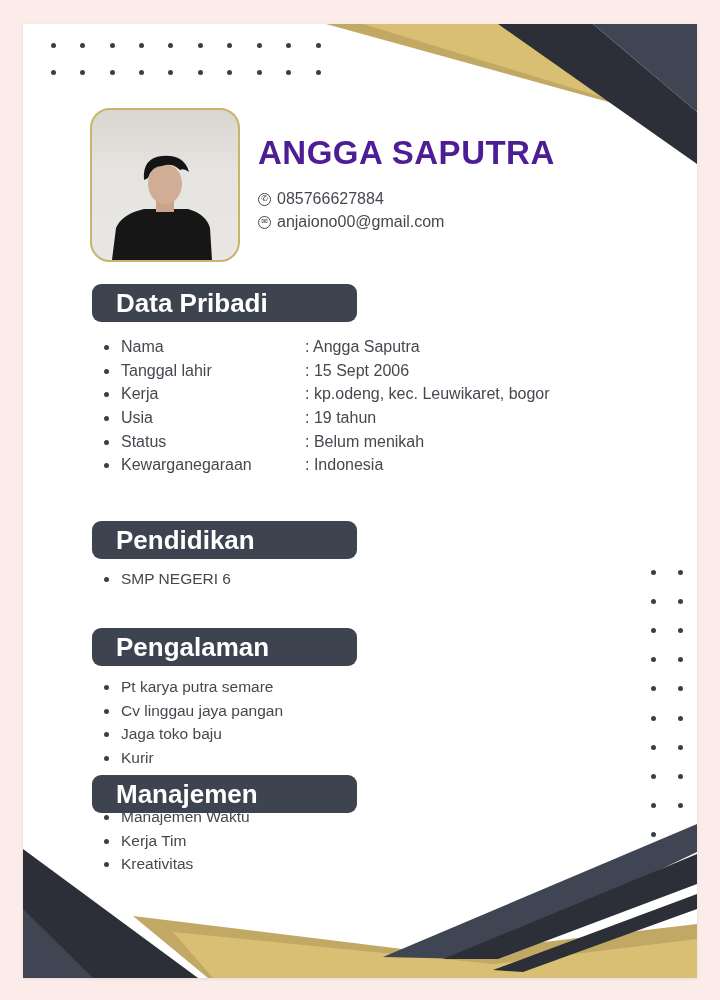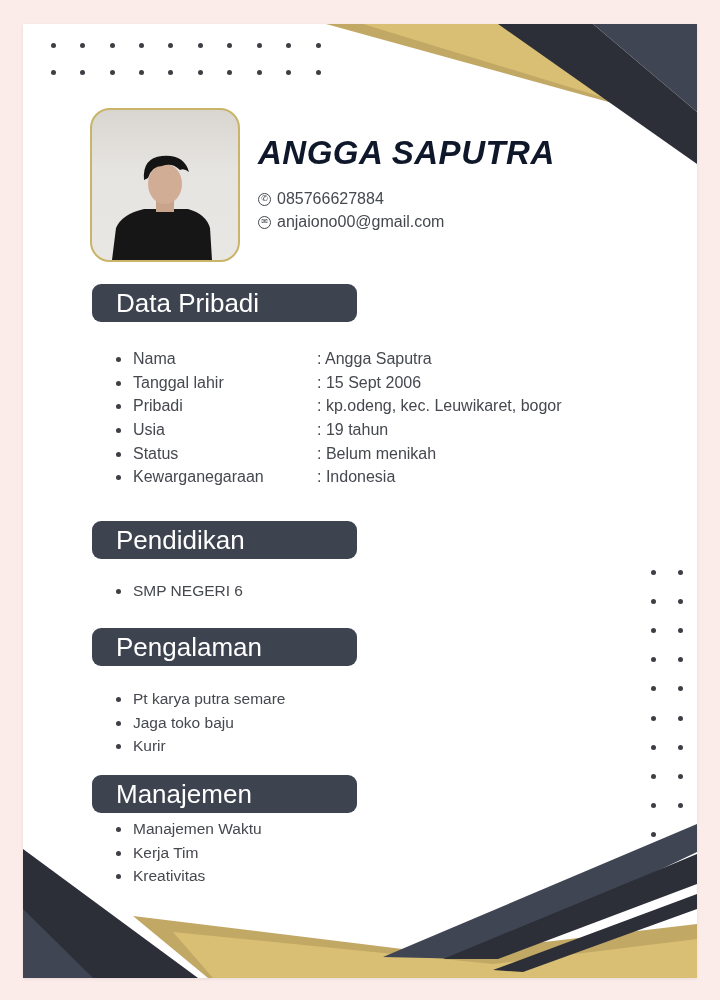--- a/index.html
+++ b/index.html
@@ -2,25 +2,25 @@
 <html><head>
 <meta charset="utf-8">
 <style>
   html,body{margin:0;padding:0;}
   body{width:720px;height:1000px;background:#fbecea;position:relative;overflow:hidden;font-family:"Liberation Sans","DejaVu Sans",sans-serif;}
   .page{position:absolute;left:23px;top:24px;width:674px;height:954px;background:#ffffff;overflow:hidden;box-shadow:0 1px 3px rgba(0,0,0,0.08);}
   .deco{position:absolute;left:0;top:0;width:674px;height:954px;}
   .dot{position:absolute;width:5px;height:5px;border-radius:50%;background:#3d3f44;}
   .photo{position:absolute;left:67px;top:84px;width:146px;height:150px;border:2px solid #c9b46a;border-radius:20px;overflow:hidden;background:linear-gradient(180deg,#d9d6d1 0%,#e6e4e0 40%,#e9e7e3 100%);}
   .photo svg{position:absolute;left:0;top:0;}
-  .name{position:absolute;left:235px;top:110px;font-size:33px;font-weight:bold;color:#0f172a;letter-spacing:0.5px;font-style:italic;}
+  .name{position:absolute;left:235px;top:110px;font-size:33px;font-weight:bold;color:#4c1d95;letter-spacing:0.5px;}
   .contact{position:absolute;left:235px;font-size:16px;color:#45484e;display:flex;align-items:center;}
   .contact .ico{width:13px;height:13px;border:1.3px solid #45484e;border-radius:50%;margin-right:6px;display:flex;align-items:center;justify-content:center;font-size:8px;line-height:1;box-sizing:border-box;}
-  .section-header{position:absolute;left:69px;width:265px;height:38px;background:#3d434f;border-radius:9px;color:#ffffff;font-size:26px;font-weight:normal;box-sizing:border-box;padding-left:24px;line-height:38px;}
-  .list{position:absolute;left:80px;margin:12px;padding:0;list-style:none;font-size:16px;color:#45484e;}
+  .section-header{position:absolute;left:69px;width:265px;height:38px;background:#3d434f;border-radius:9px;color:#ffffff;font-size:26px;font-weight:bold;box-sizing:border-box;padding-left:24px;line-height:38px;}
+  .list{position:absolute;left:80px;margin:0;padding:0;list-style:none;font-size:16px;color:#45484e;}
   .list li{position:relative;padding-left:18px;height:23.7px;line-height:23.7px;white-space:nowrap;}
   .list li::before{content:"";position:absolute;left:1px;top:10px;width:5px;height:5px;border-radius:50%;background:#3d3f44;}
   .list .val{position:absolute;left:202px;}
   .list.narrow{font-size:15.5px;}
 </style>
 </head>
 <body>
 
 <div class="page">
 
@@ -107,34 +107,35 @@
   </div>
   <div class="contact" style="top:189px">
     <span class="ico">✉</span>
     <span>anjaiono00@gmail.com</span>
   </div>
 
   <div class="section-header" style="top:260px">Data Pribadi</div>
   <ul class="list" style="top:311px">
     <li><span>Nama</span><span class="val">: Angga Saputra</span></li>
     <li><span>Tanggal lahir</span><span class="val">: 15 Sept 2006</span></li>
-    <li><span>Pribadi</span><span class="val">: kp.odeng, kec. Leuwikaret, bogor</span></li>
+    <li><span>Kerja</span><span class="val">: kp.odeng, kec. Leuwikaret, bogor</span></li>
     <li><span>Usia</span><span class="val">: 19 tahun</span></li>
     <li><span>Status</span><span class="val">: Belum menikah</span></li>
     <li><span>Kewarganegaraan</span><span class="val">: Indonesia</span></li>
   </ul>
 
   <div class="section-header" style="top:497px">Pendidikan</div>
   <ul class="list narrow" style="top:543px">
     <li>SMP NEGERI 6</li>
   </ul>
 
   <div class="section-header" style="top:604px">Pengalaman</div>
   <ul class="list narrow" style="top:651px">
     <li>Pt karya putra semare</li>
+    <li>Cv linggau jaya pangan</li>
     <li>Jaga toko baju</li>
     <li>Kurir</li>
   </ul>
 
   <div class="section-header" style="top:751px">Manajemen</div>
   <ul class="list narrow" style="top:781px">
     <li>Manajemen Waktu</li>
     <li>Kerja Tim</li>
     <li>Kreativitas</li>
   </ul>

